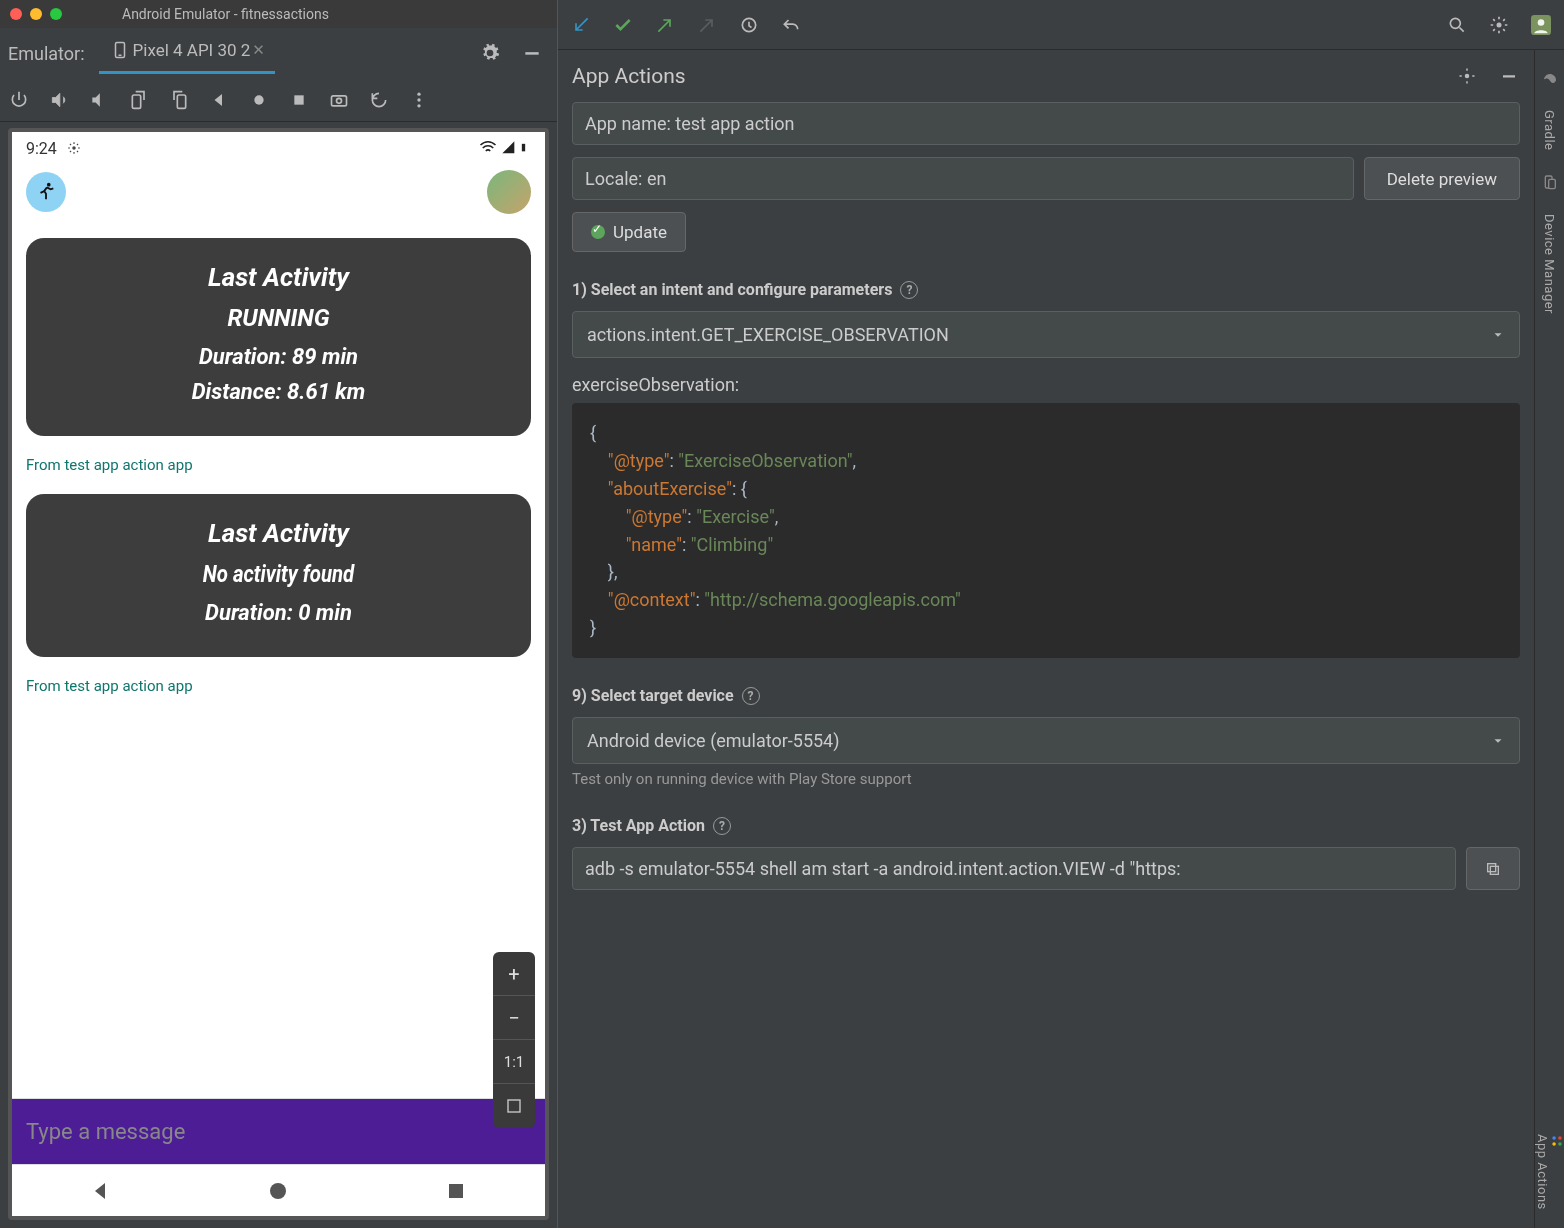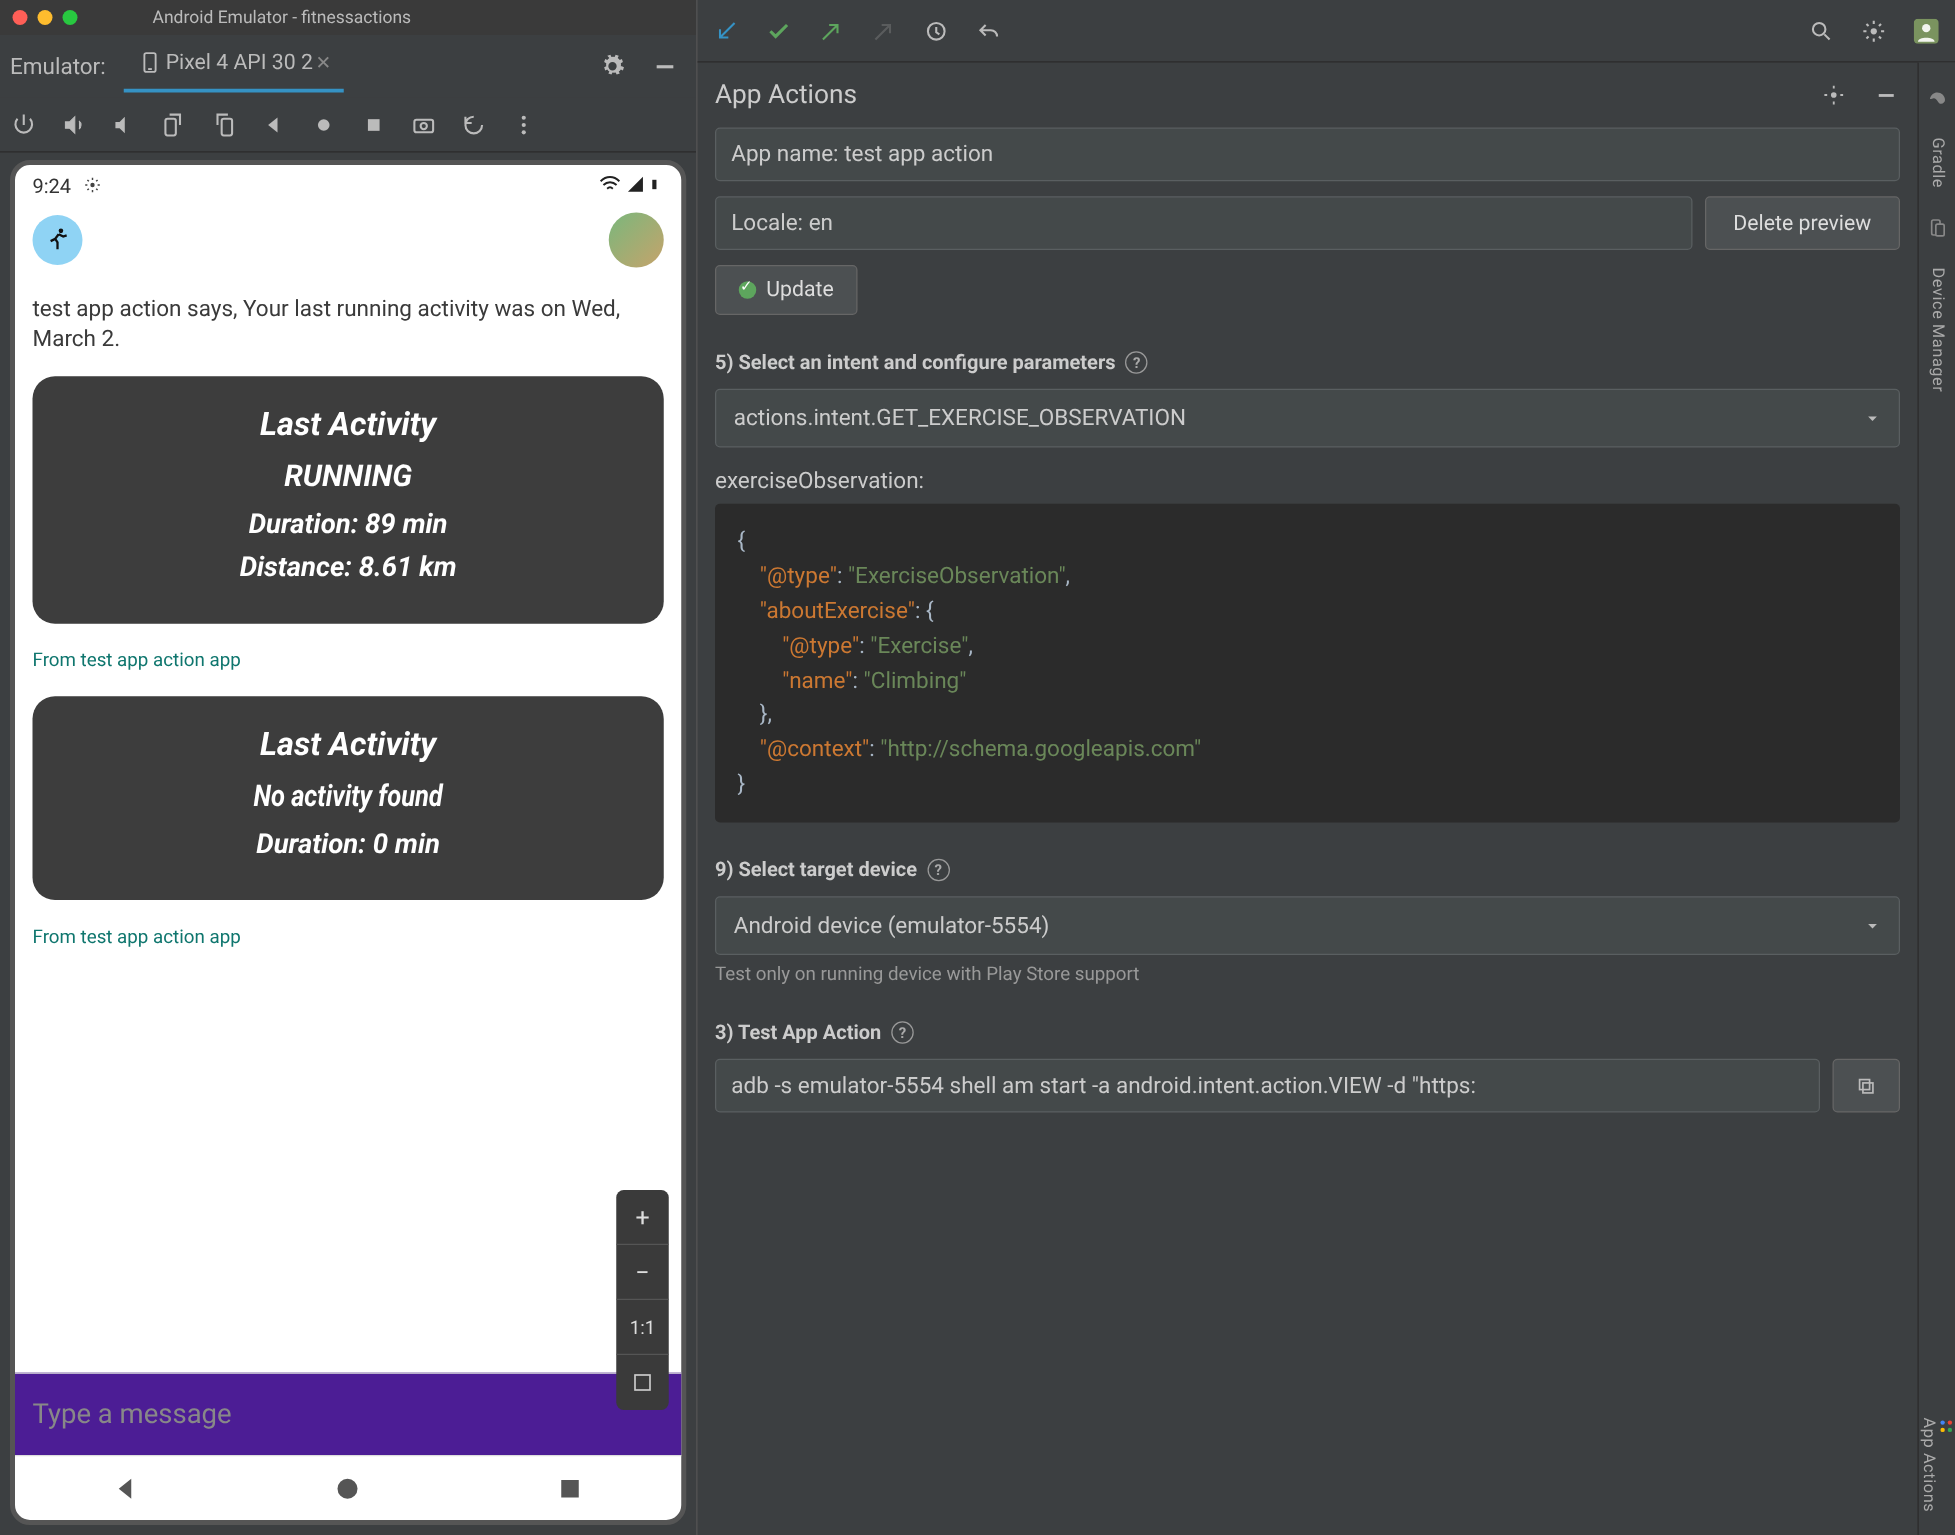--- a/index.html
+++ b/index.html
@@ -11,21 +11,21 @@
 .traffic{display:flex;gap:8px;margin-right:60px;}
 .tdot{width:12px;height:12px;border-radius:50%;}
 .emu-top{display:flex;align-items:center;height:50px;background:#3c3f41;padding:0 8px;color:#bbb;}
 .emu-top .lbl{margin-right:14px;font-size:18px;}
 .tab{display:flex;align-items:center;padding:6px 10px 10px;border-bottom:3px solid #3592c4;color:#bbb;font-size:17px;gap:2px;}
 .tab .close{color:#888;font-size:15px;}
 .emu-top-right{margin-left:auto;display:flex;gap:20px;padding-right:6px;}
 .icon{width:22px;height:22px;display:inline-flex;align-items:center;justify-content:center;}
 .icon svg{fill:#bbb;}
 .emu-toolbar{display:flex;align-items:center;height:44px;padding:0 8px;gap:18px;background:#3c3f41;border-bottom:1px solid #2b2b2b;}
-.device-frame{flex:1;margin:6px 8px 8px 8px;background:#fff;border:4px solid #555;border-radius:16px;position:relative;display:flex;flex-direction:column;}
+.device-frame{flex:1;margin:6px 8px 8px 8px;background:#fff;border:4px solid #555;border-radius:4px;position:relative;display:flex;flex-direction:column;}
 .statusbar{height:32px;display:flex;align-items:center;padding:0 14px;font-size:16px;color:#333;}
 .statusbar .right{margin-left:auto;display:flex;gap:4px;align-items:center;}
 .assistant-area{flex:1;padding:0 14px;overflow:hidden;color:#222;display:flex;flex-direction:column;}
 .assistant-hdr{display:flex;align-items:center;justify-content:space-between;margin:6px 0 18px;}
 .run-ic{width:40px;height:40px;border-radius:50%;background:#8fd3f4;display:flex;align-items:center;justify-content:center;}
 .avatar{width:44px;height:44px;border-radius:50%;background:linear-gradient(135deg,#7ab77c,#c6a36b);}
 .bubble-text{font-size:18px;color:#3a3a3a;margin:4px 0 10px;line-height:1.35;}
 .card{background:#3d3d3d;color:#fff;border-radius:18px;padding:18px 10px 22px;margin:6px 0 8px;text-align:center;font-style:italic;font-weight:700;}
 .card .t1{font-size:26px;margin:6px 0;}
 .card .t2{font-size:24px;margin:12px 0;}
@@ -201,21 +201,20 @@
       <div class="assistant-area">
         <div class="assistant-hdr">
           <div class="run-ic">
               <svg viewBox="0 0 24 24" width="22" height="22">
                 <circle cx="15" cy="4" r="2" fill="#111"></circle>
                 <path d="M13 7l-3 4 2 3v6M10 11l-4 2M13 7l4 2 3-1" stroke="#111" stroke-width="2" fill="none"></path>
               </svg>
             </div>
           <div class="avatar"></div>
         </div>
-        <div class="bubble-text">test app action says, Your last running activity was on Wed, March 2.</div>
         <div class="card">
           <div class="t1">Last Activity</div>
           <div class="t2">RUNNING</div>
           <div class="t3">Duration: 89 min</div>
           <div class="t3">Distance: 8.61 km</div>
         </div>
         <div class="from">From test app action app</div>
         <div class="card">
           <div class="t1">Last Activity</div>
           <div class="t2 narrow">No activity found</div>
@@ -342,21 +341,21 @@
             <button class="btn" style="padding:9px 22px">
                 <span>Delete preview</span>
               </button>
           </div>
           <button class="btn">
               <span class="chk"></span>
               <span>Update</span>
             </button>
 
           <div class="step-lbl">
-              <span>5) Select an intent and configure parameters</span>
+              <span>1) Select an intent and configure parameters</span>
               <span class="hint">?</span>
             </div>
           <div class="select">
             <span>actions.intent.GET_EXERCISE_OBSERVATION</span>
             <span>
                 <svg viewBox="0 0 24 24" width="14" height="14">
                   <path d="M6 9l6 6 6-6" fill="#bbb"></path>
                 </svg>
               </span>
           </div>

